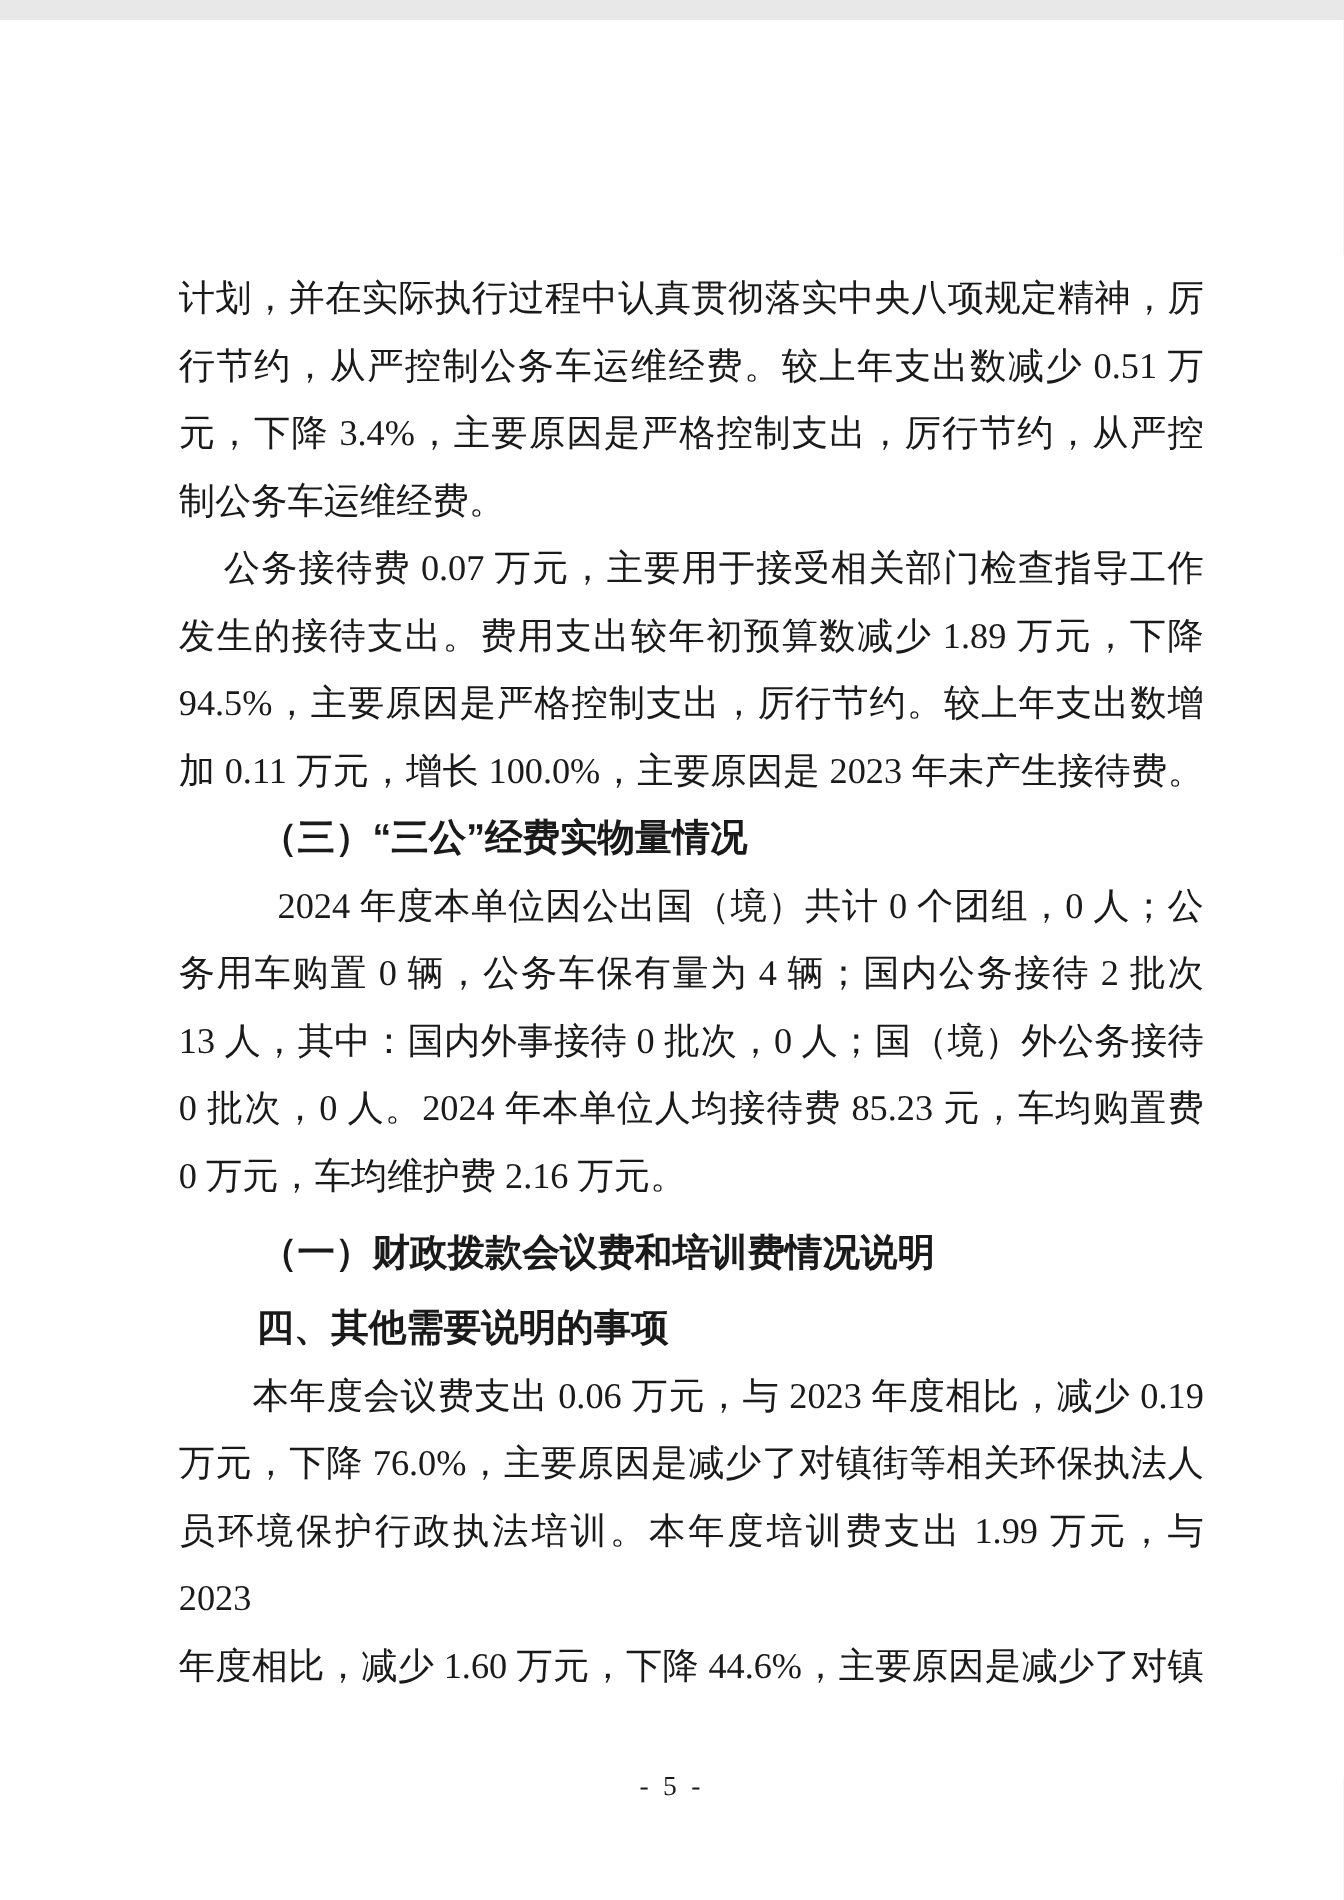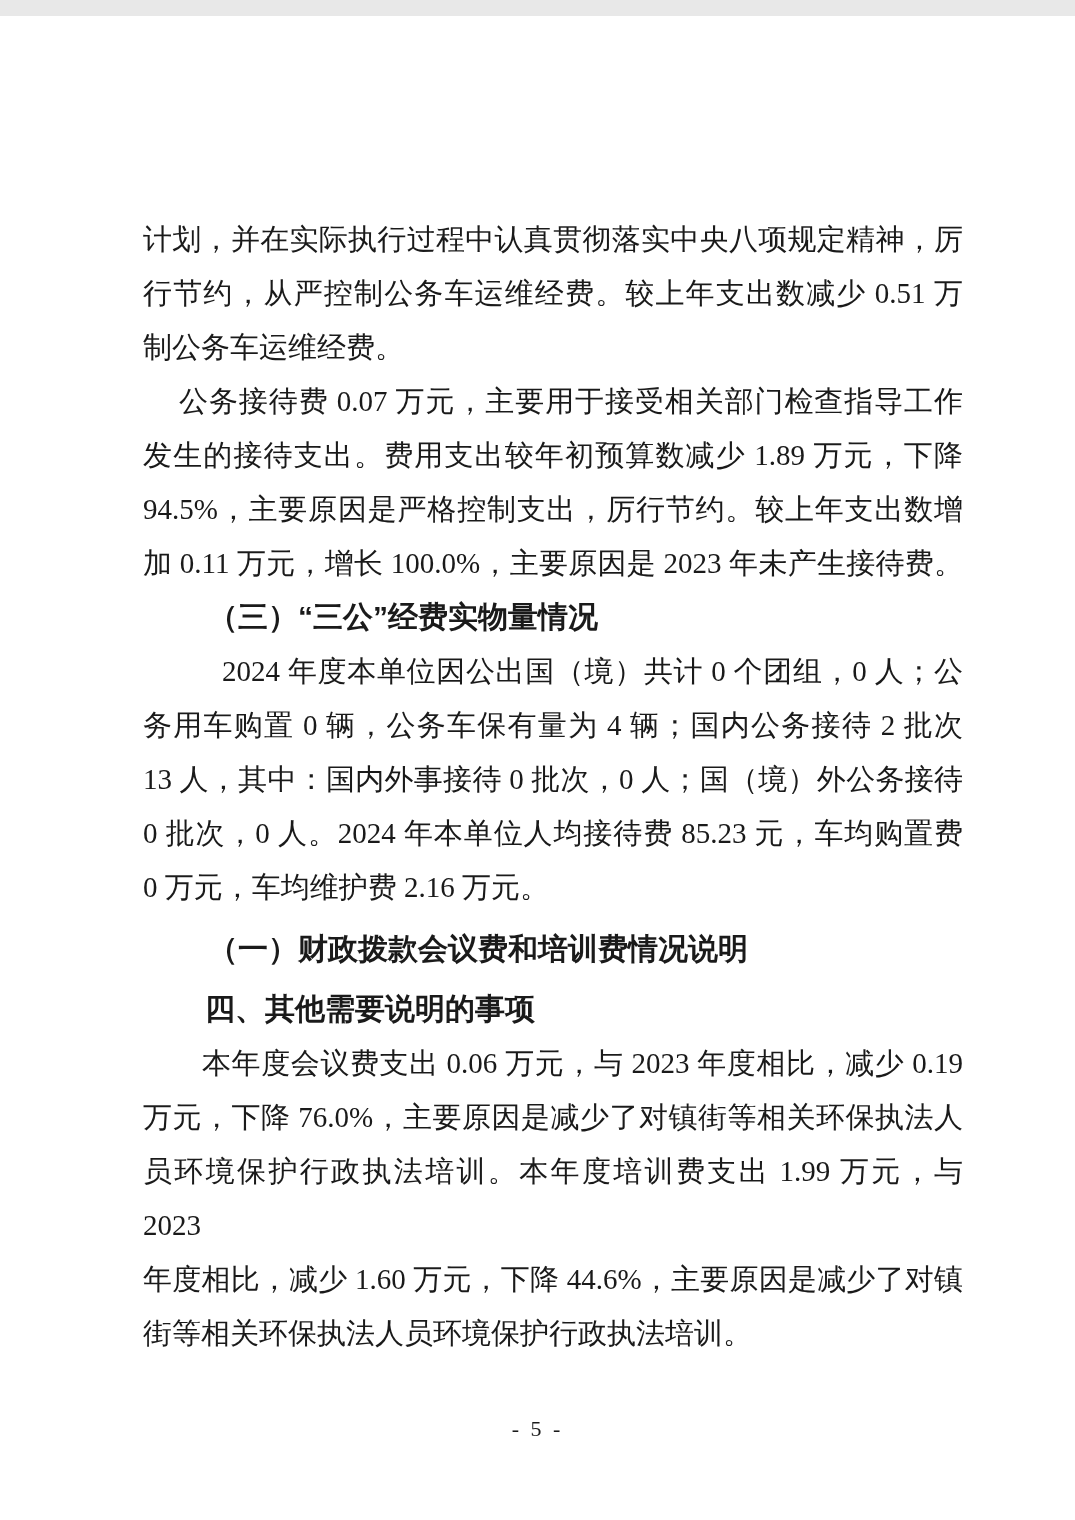--- a/index.html
+++ b/index.html
@@ -65,20 +65,21 @@
 </style>
 </head>
 <body>
 
 <div class="page">
 
   <div class="text-block">
 
     <div class="tline jline">计划，并在实际执行过程中认真贯彻落实中央八项规定精神，厉</div>
     <div class="tline jline">行节约，从严控制公务车运维经费。较上年支出数减少 0.51 万</div>
+    <div class="tline jline">元，下降 3.4%，主要原因是严格控制支出，厉行节约，从严控</div>
     <div class="tline lline">制公务车运维经费。</div>
 
     <div class="tline jline ind-p2">公务接待费 0.07 万元，主要用于接受相关部门检查指导工作</div>
     <div class="tline jline">发生的接待支出。费用支出较年初预算数减少 1.89 万元，下降</div>
     <div class="tline jline">94.5%，主要原因是严格控制支出，厉行节约。较上年支出数增</div>
     <div class="tline jline">加 0.11 万元，增长 100.0%，主要原因是 2023 年未产生接待费。</div>
 
     <div class="tline heading h-sec3">（三）“三公”经费实物量情况</div>
 
     <div class="tline jline ind-p3">2024 年度本单位因公出国（境）共计 0 个团组，0 人；公</div>
@@ -88,19 +89,18 @@
     <div class="tline lline">0 万元，车均维护费 2.16 万元。</div>
 
     <div class="tline heading h-sub1">（一）财政拨款会议费和培训费情况说明</div>
 
     <div class="tline heading h-sec4">四、其他需要说明的事项</div>
 
     <div class="tline jline ind-p4">本年度会议费支出 0.06 万元，与 2023 年度相比，减少 0.19</div>
     <div class="tline jline">万元，下降 76.0%，主要原因是减少了对镇街等相关环保执法人</div>
     <div class="tline jline">员环境保护行政执法培训。本年度培训费支出 1.99 万元，与 2023</div>
     <div class="tline jline">年度相比，减少 1.60 万元，下降 44.6%，主要原因是减少了对镇</div>
-    <div class="tline lline">街等相关环保执法人员环境保护行政执法培训。</div>
 
   </div>
 
   <div class="footer">- 5 -</div>
 
 </div>
 
 </body></html>

